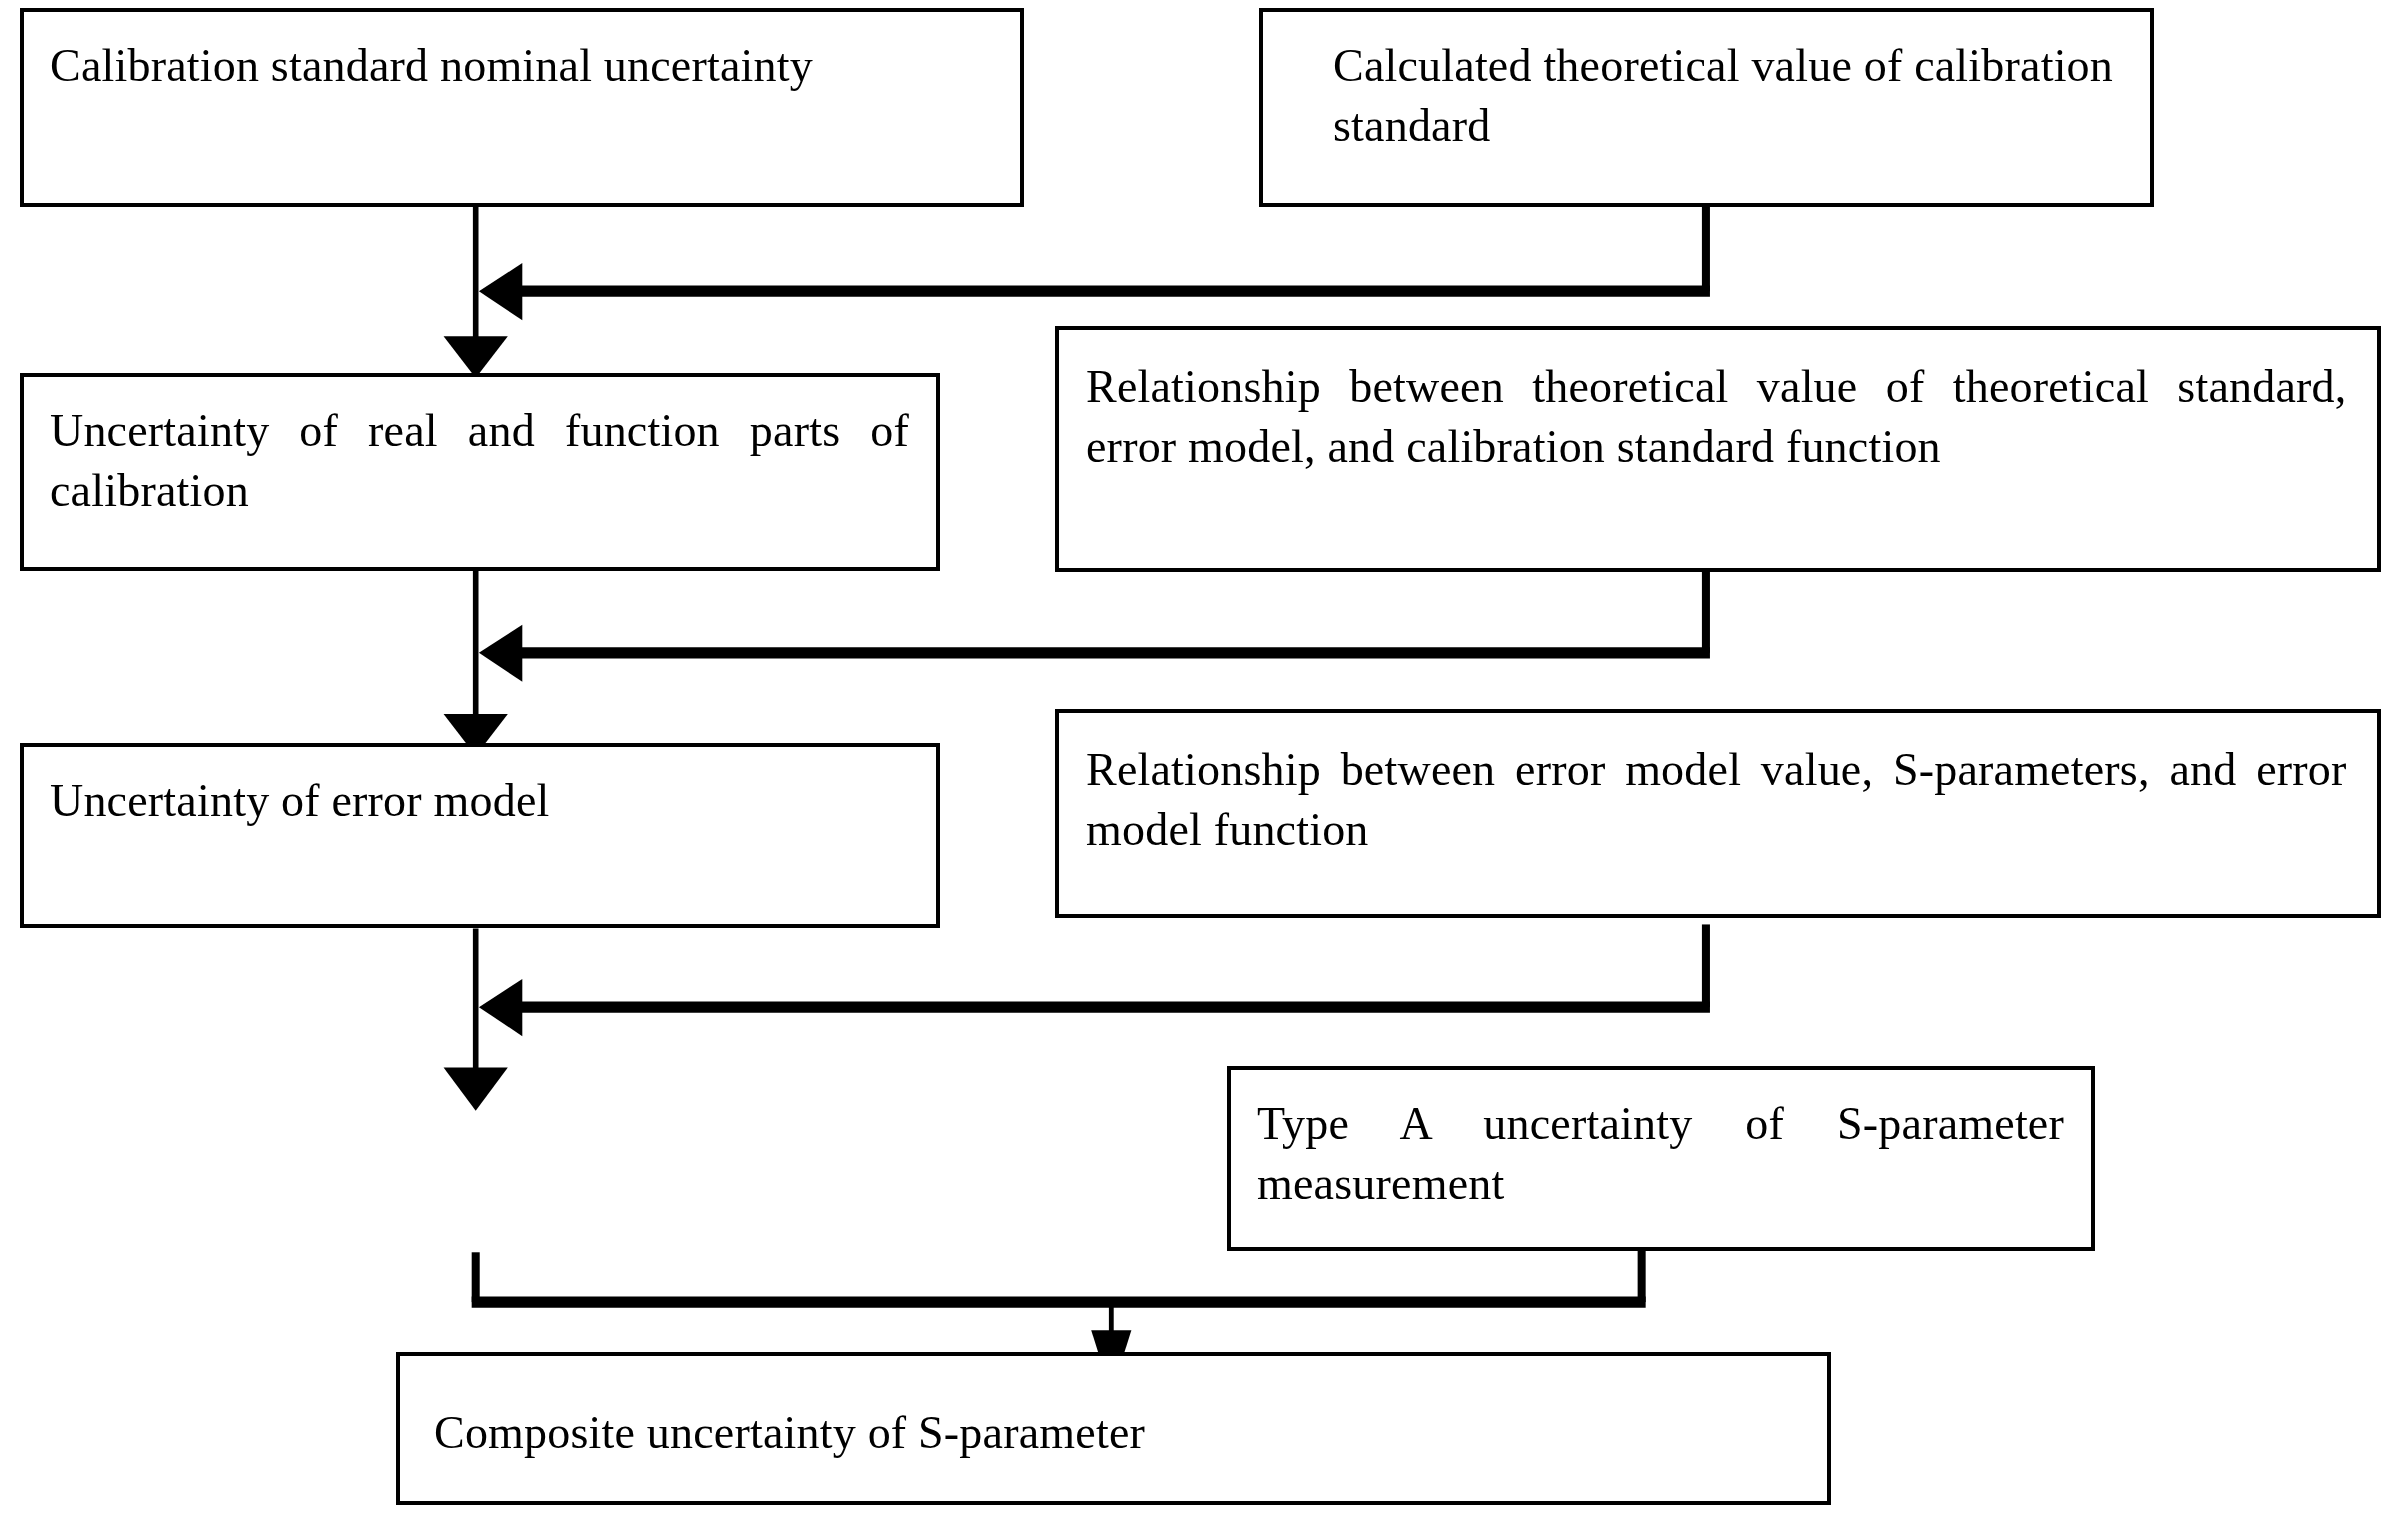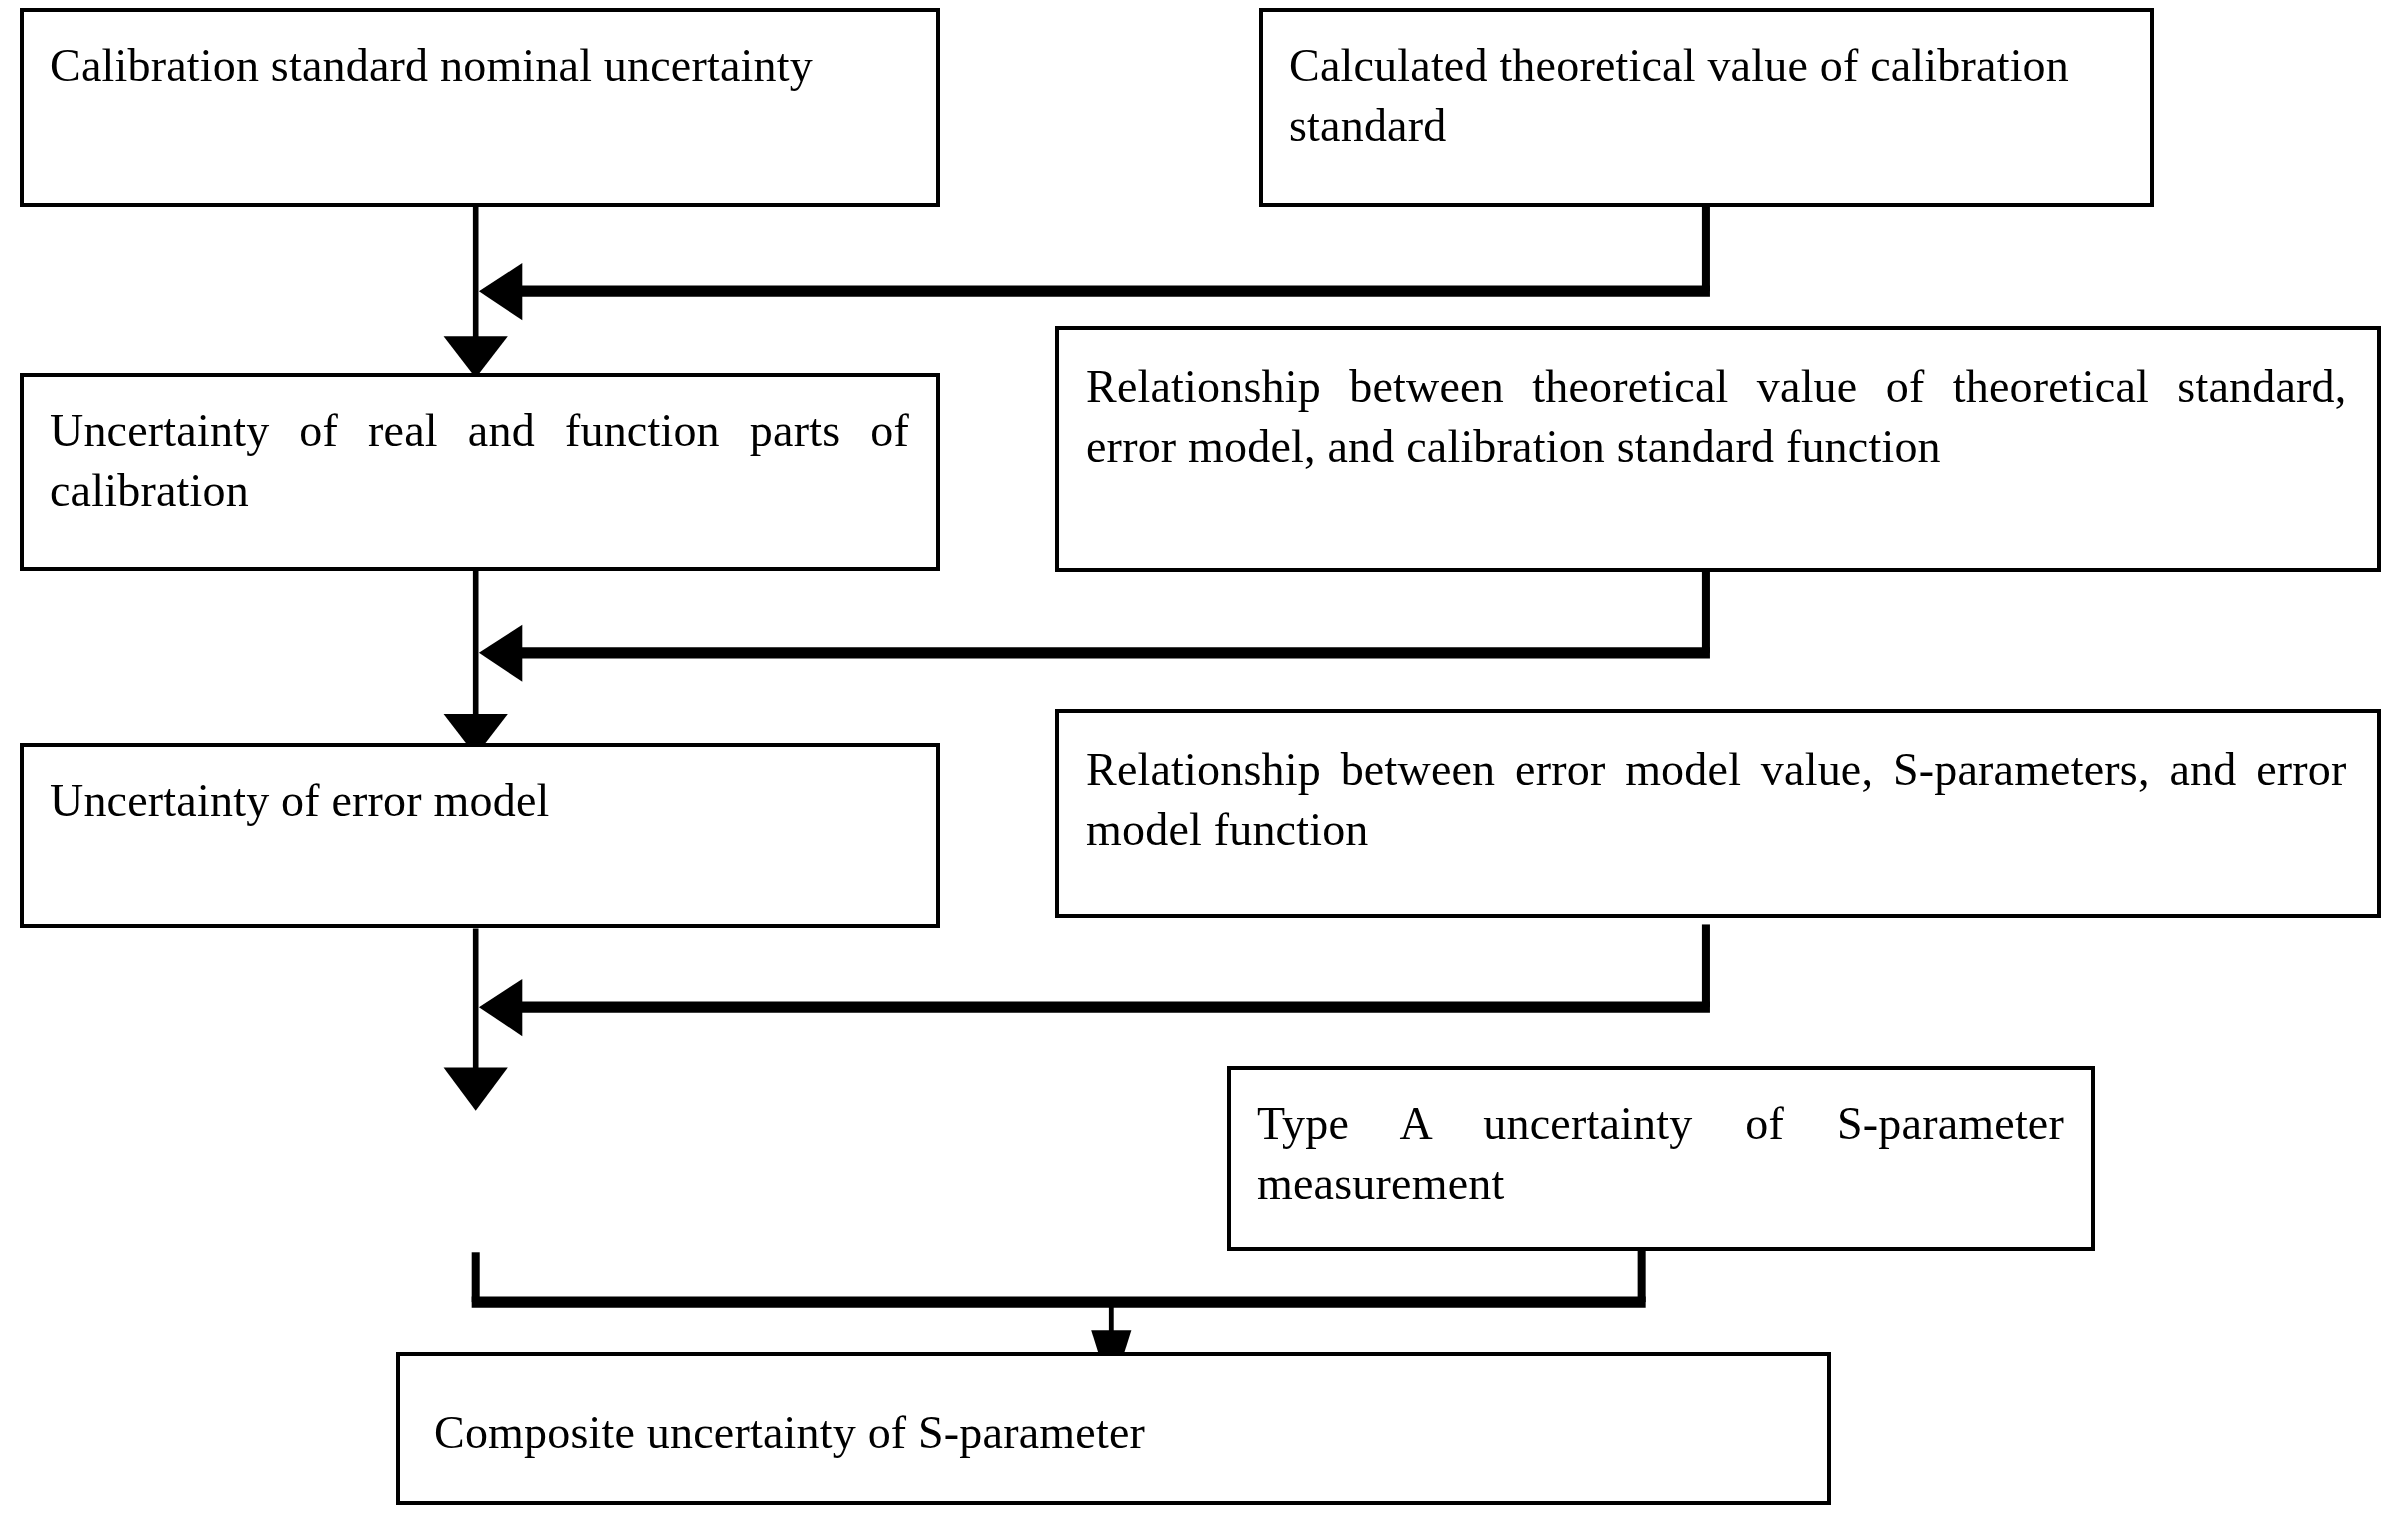--- a/index.html
+++ b/index.html
@@ -87,25 +87,25 @@
 
     <g>
       <line x1="592" y1="1558" x2="592" y2="1620" stroke="#000" stroke-width="10"></line>
       <line x1="2043" y1="1542" x2="2043" y2="1620" stroke="#000" stroke-width="10"></line>
       <line x1="587" y1="1620" x2="2048" y2="1620" stroke="#000" stroke-width="14"></line>
       <line x1="1383" y1="1620" x2="1383" y2="1660" stroke="#000" stroke-width="6"></line>
       <polygon points="1358,1655 1408,1655 1383,1734" fill="#000"></polygon>
     </g>
   </svg>
 
-  <div class="node" style="left:20px; top:8px; width:920px; height:199px;">
+  <div class="node" style="left:20px; top:8px; width:1004px; height:199px;">
     <span class="node-text pad-a">Calibration standard nominal uncertainty</span>
   </div>
 
-  <div class="node" style="left:1259px; top:8px; width:895px; height:199px;">
+  <div class="node" style="left:1259px; top:8px; width:895px; height:199px;padding-left:44px;">
     <span class="node-text pad-a nowrap-center">Calculated theoretical value of calibration standard</span>
   </div>
 
   <div class="node" style="left:20px; top:373px; width:920px; height:198px;">
     <span class="node-text pad-a">Uncertainty of real and function parts of calibration</span>
   </div>
 
   <div class="node" style="left:1055px; top:326px; width:1326px; height:246px;">
     <span class="node-text pad-b">Relationship between theoretical value of theoretical standard, error model, and calibration standard function</span>
   </div>

